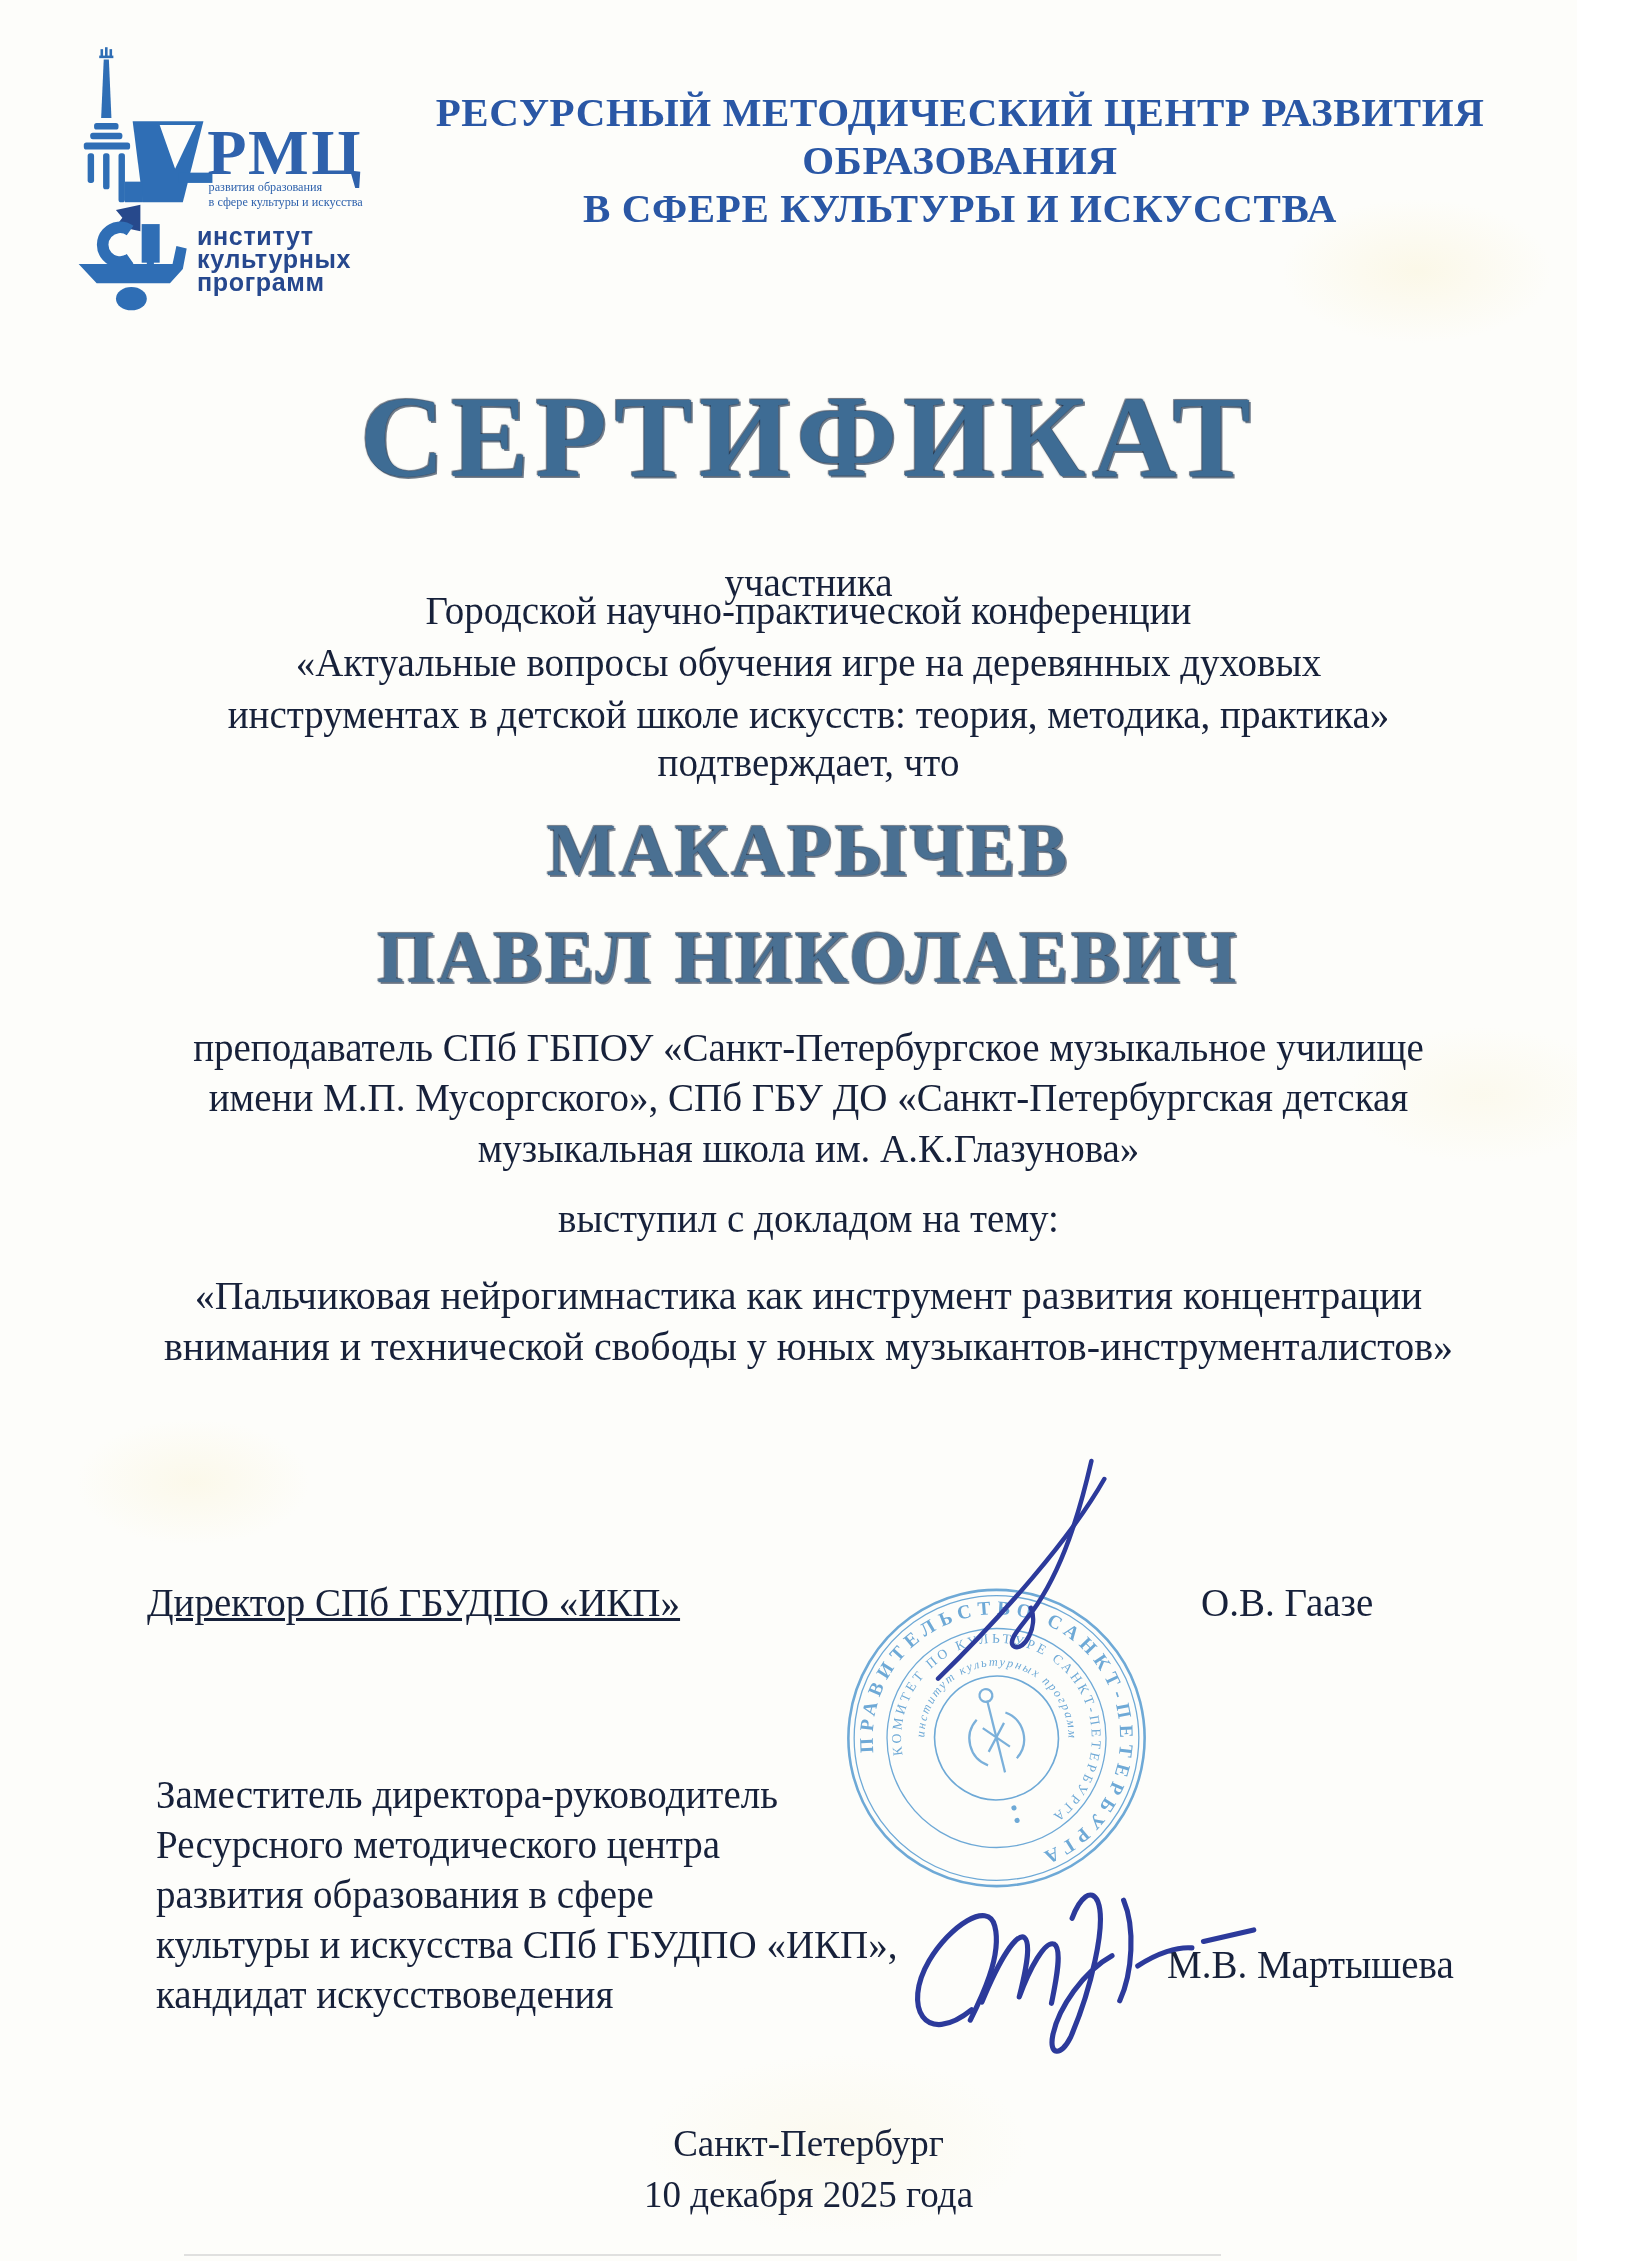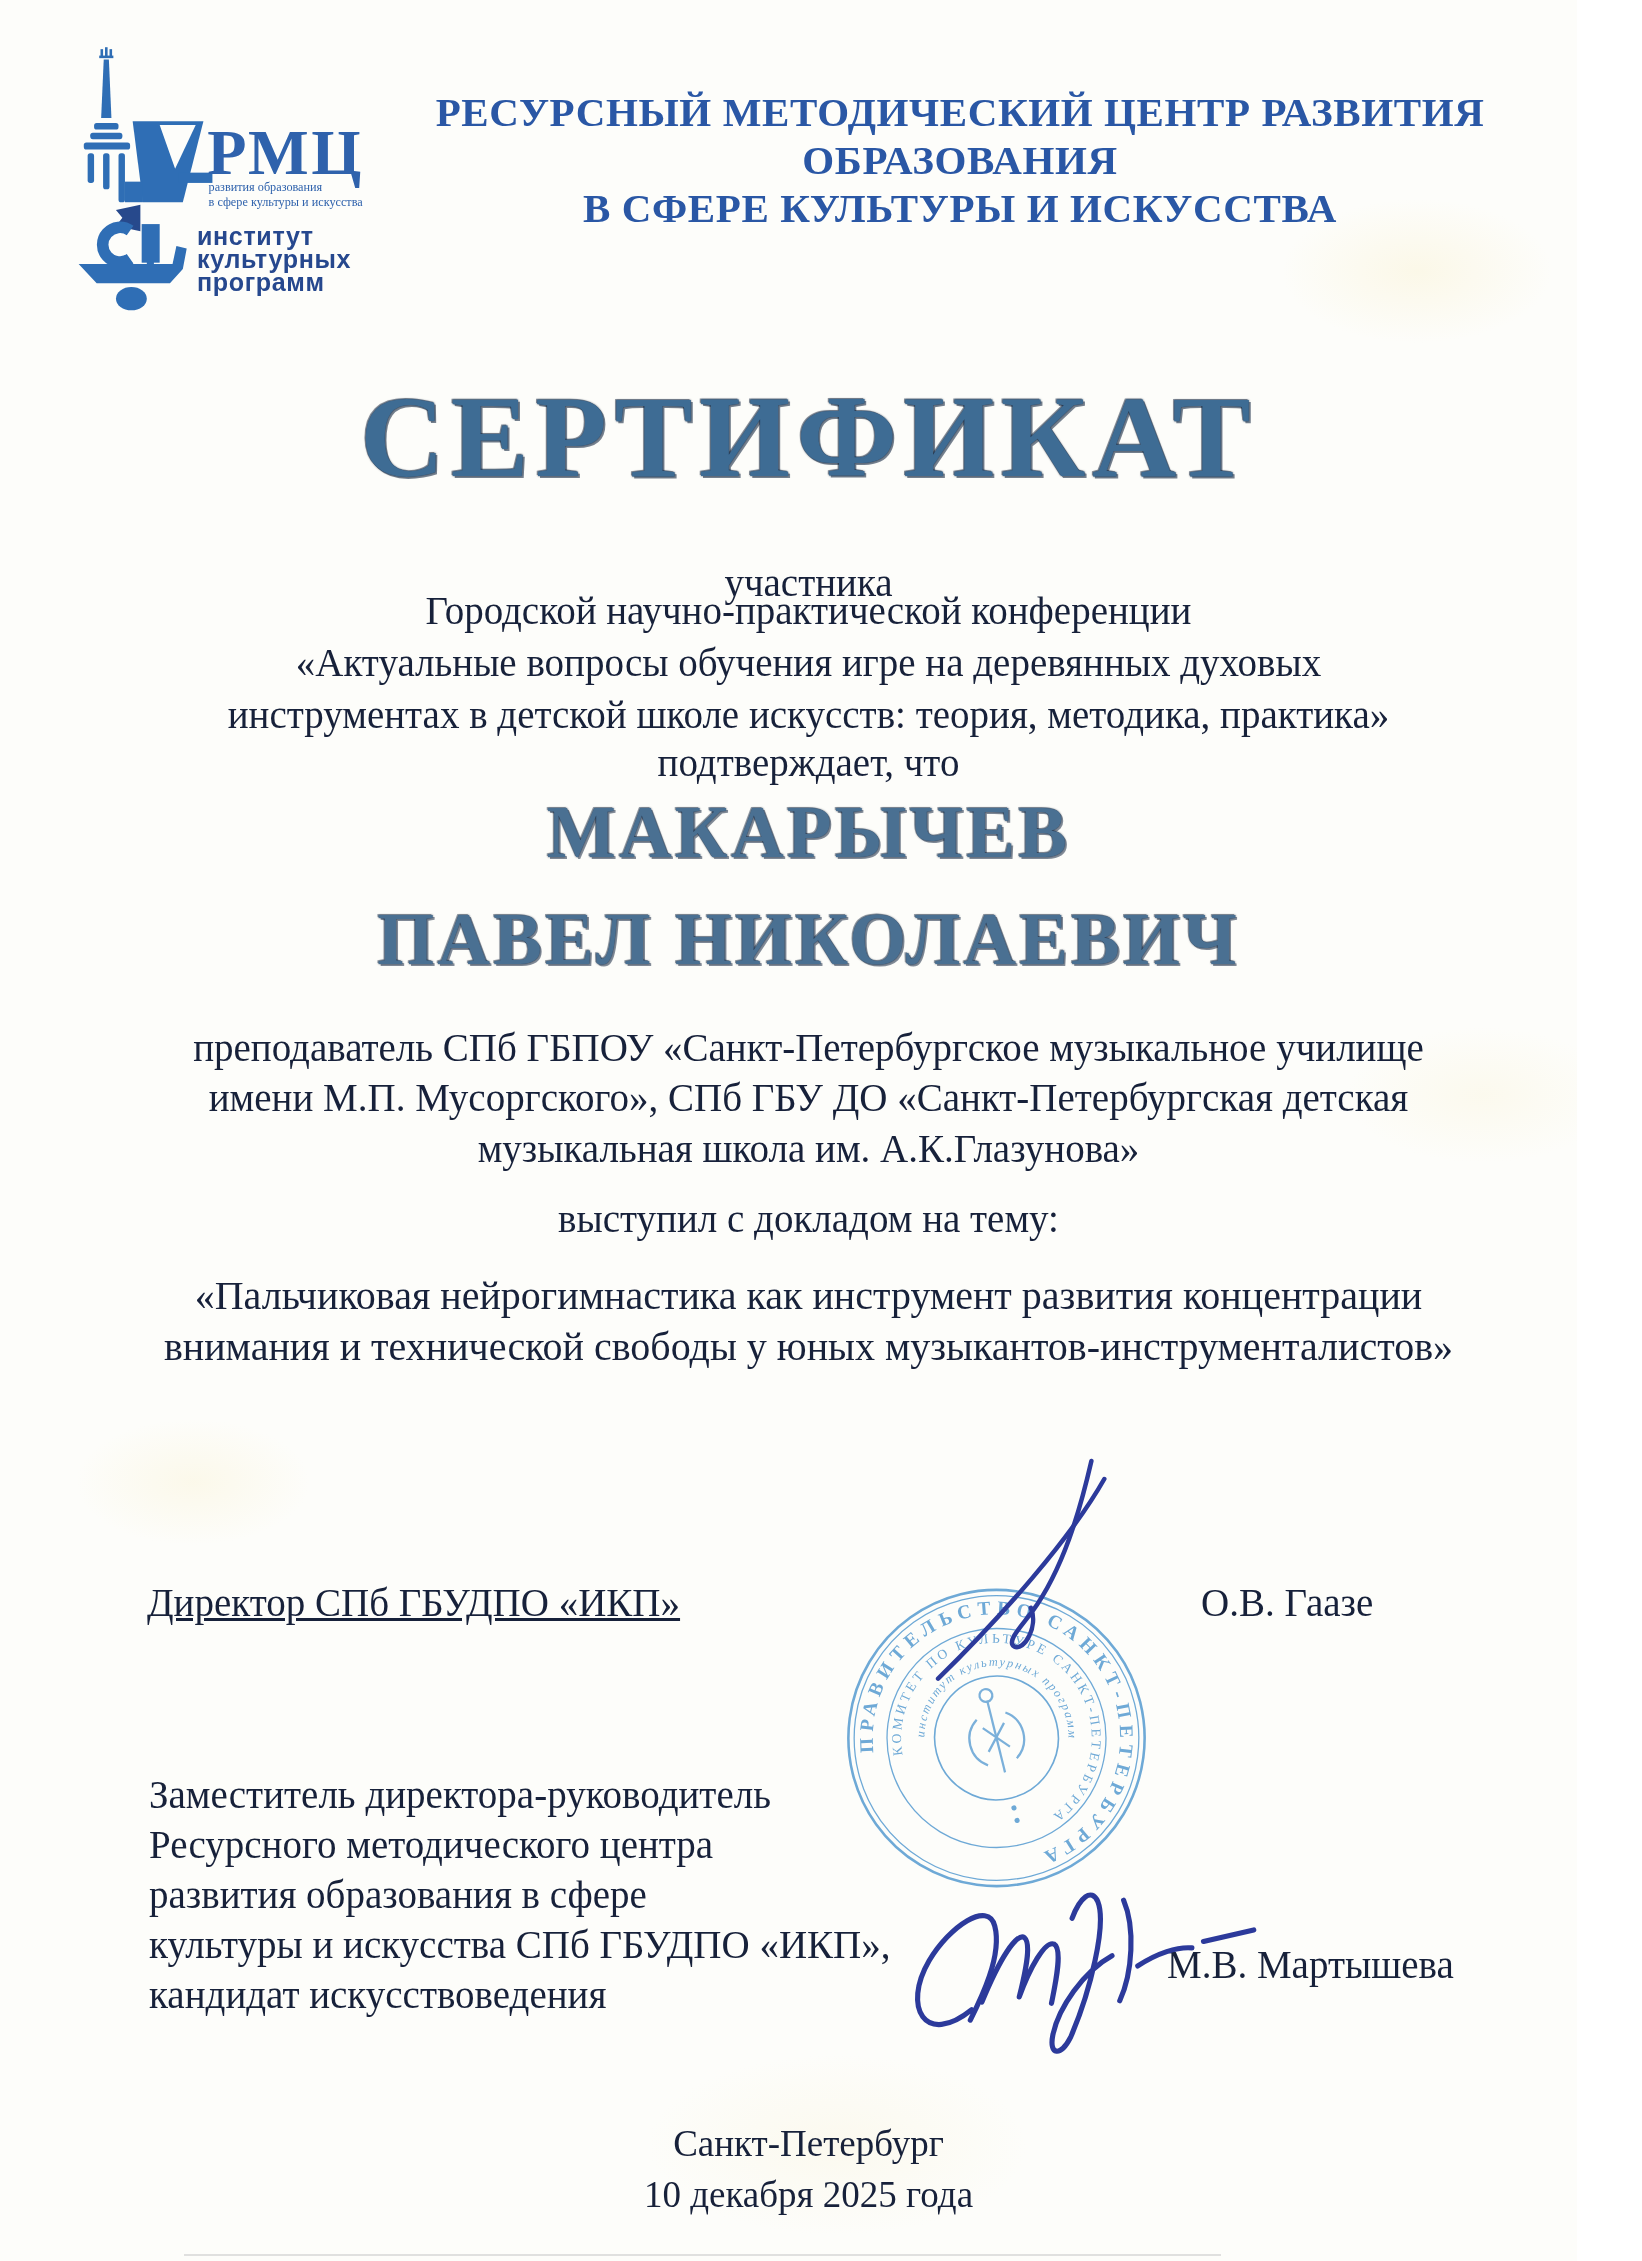--- a/index.html
+++ b/index.html
@@ -22,28 +22,28 @@
   .org-caps{left:290px;width:1340px;top:89px;text-align:center;
     font-size:41px;font-weight:bold;color:#2a57a5;line-height:1.17;letter-spacing:0.6px;}
   .org-sub{left:290px;width:1340px;top:205px;text-align:center;
     font-size:35px;font-weight:bold;color:#2a57a5;line-height:1.16;}
   
   .cert-title{top:370px;font-size:117px;font-weight:bold;letter-spacing:6.4px;
     color:#3e6c94;text-shadow:0 0 1.9px rgba(13,32,58,.95),1.9px 1.9px 0.6px rgba(13,32,58,.55),-1.3px -0.6px 0.6px rgba(13,32,58,.45);}
   .participant{top:540px;font-size:39px;margin-top:20px;}
   .conf{top:585px;font-size:39px;line-height:1.335;}
   .confirm{top:740px;font-size:39px;}
-  .name{top:780px;font-size:73px;font-weight:bold;line-height:1.46;letter-spacing:3.2px;
+  .name{top:798px;font-size:73px;font-weight:bold;line-height:1.46;letter-spacing:3.2px;
     color:#4a7092;text-shadow:0 0 1.9px rgba(13,32,58,.95),1.9px 1.9px 0.6px rgba(13,32,58,.5),-1.3px -0.6px 0.6px rgba(13,32,58,.4);}
   .position{top:1023px;font-size:39px;line-height:1.29;}
   .spoke{top:1196px;font-size:39px;}
   .topic{top:1270px;font-size:40px;line-height:1.285;}
   .sig-label{left:147px;top:1580px;font-size:39px;text-decoration:underline;}
   .sig-name-dir{left:1201px;top:1580px;font-size:39px;}
-  .deputy{left:149px;top:1770px;width:812px;font-size:39px;line-height:1.285;text-align:left;font-family:Liberation Serif, serif;}
+  .deputy{left:156px;top:1770px;width:812px;font-size:39px;line-height:1.285;text-align:left;font-family:Liberation Serif, serif;}
   .sig-name-dep{left:1167px;top:1942px;font-size:39px;}
   .footer{top:2118px;font-size:37px;line-height:1.38;}
   .seal-svg{left:845px;top:1577px;}
   .ink-svg{left:0;top:0;pointer-events:none;}
   .scanline{left:184px;top:2254px;width:1037px;height:1.9px;background:#c9c9c9;opacity:.55;}
 </style>
 </head>
 <body>
 
 <div class="page">

